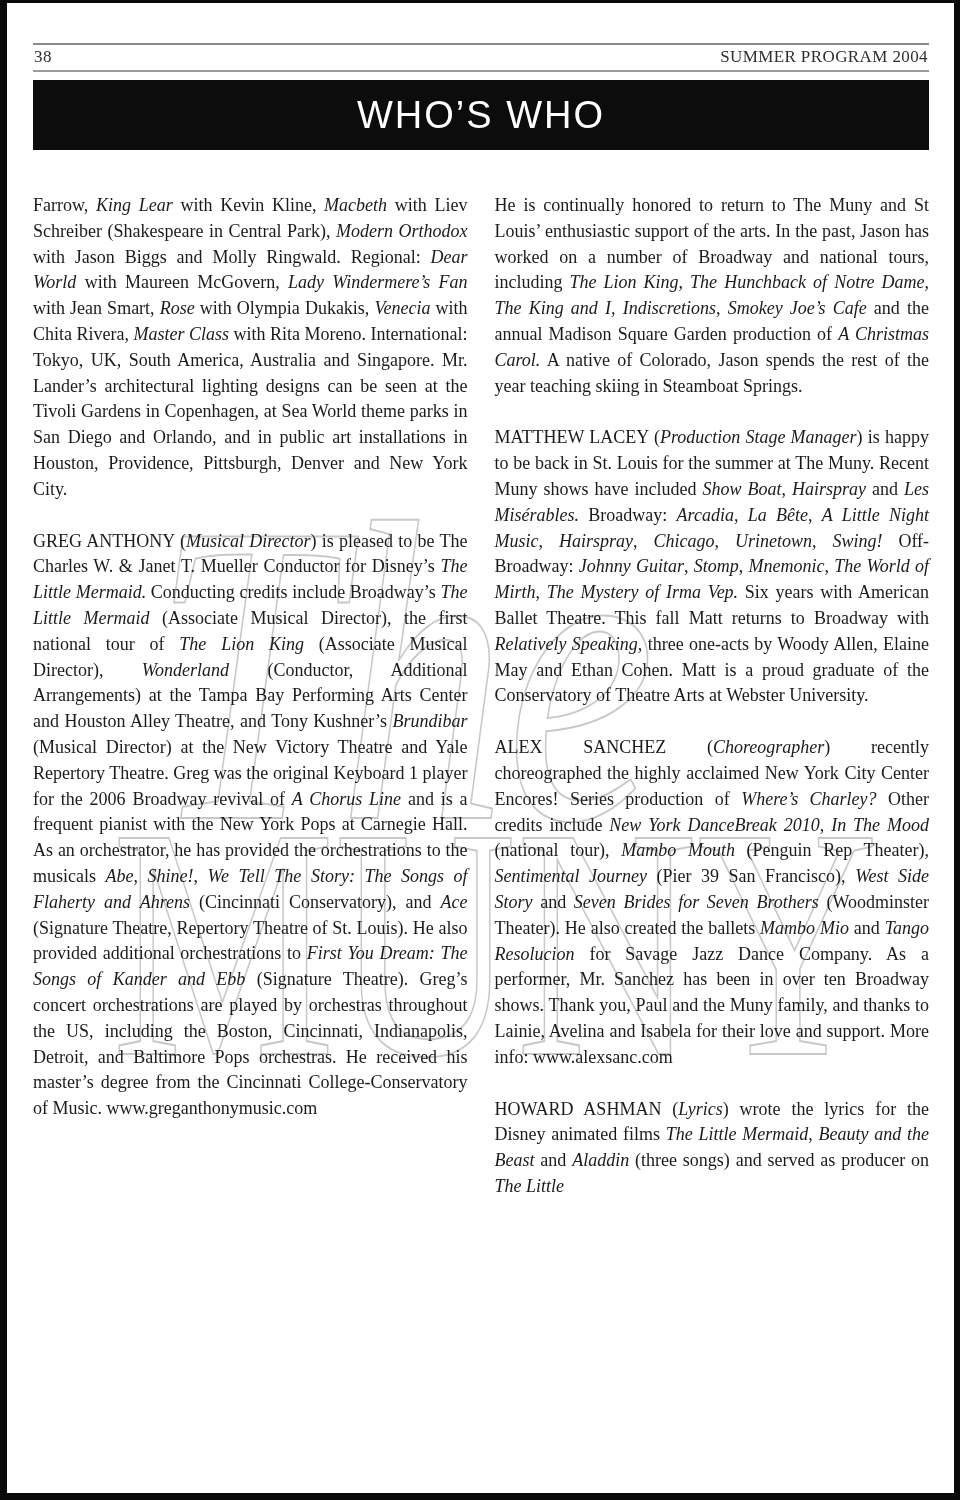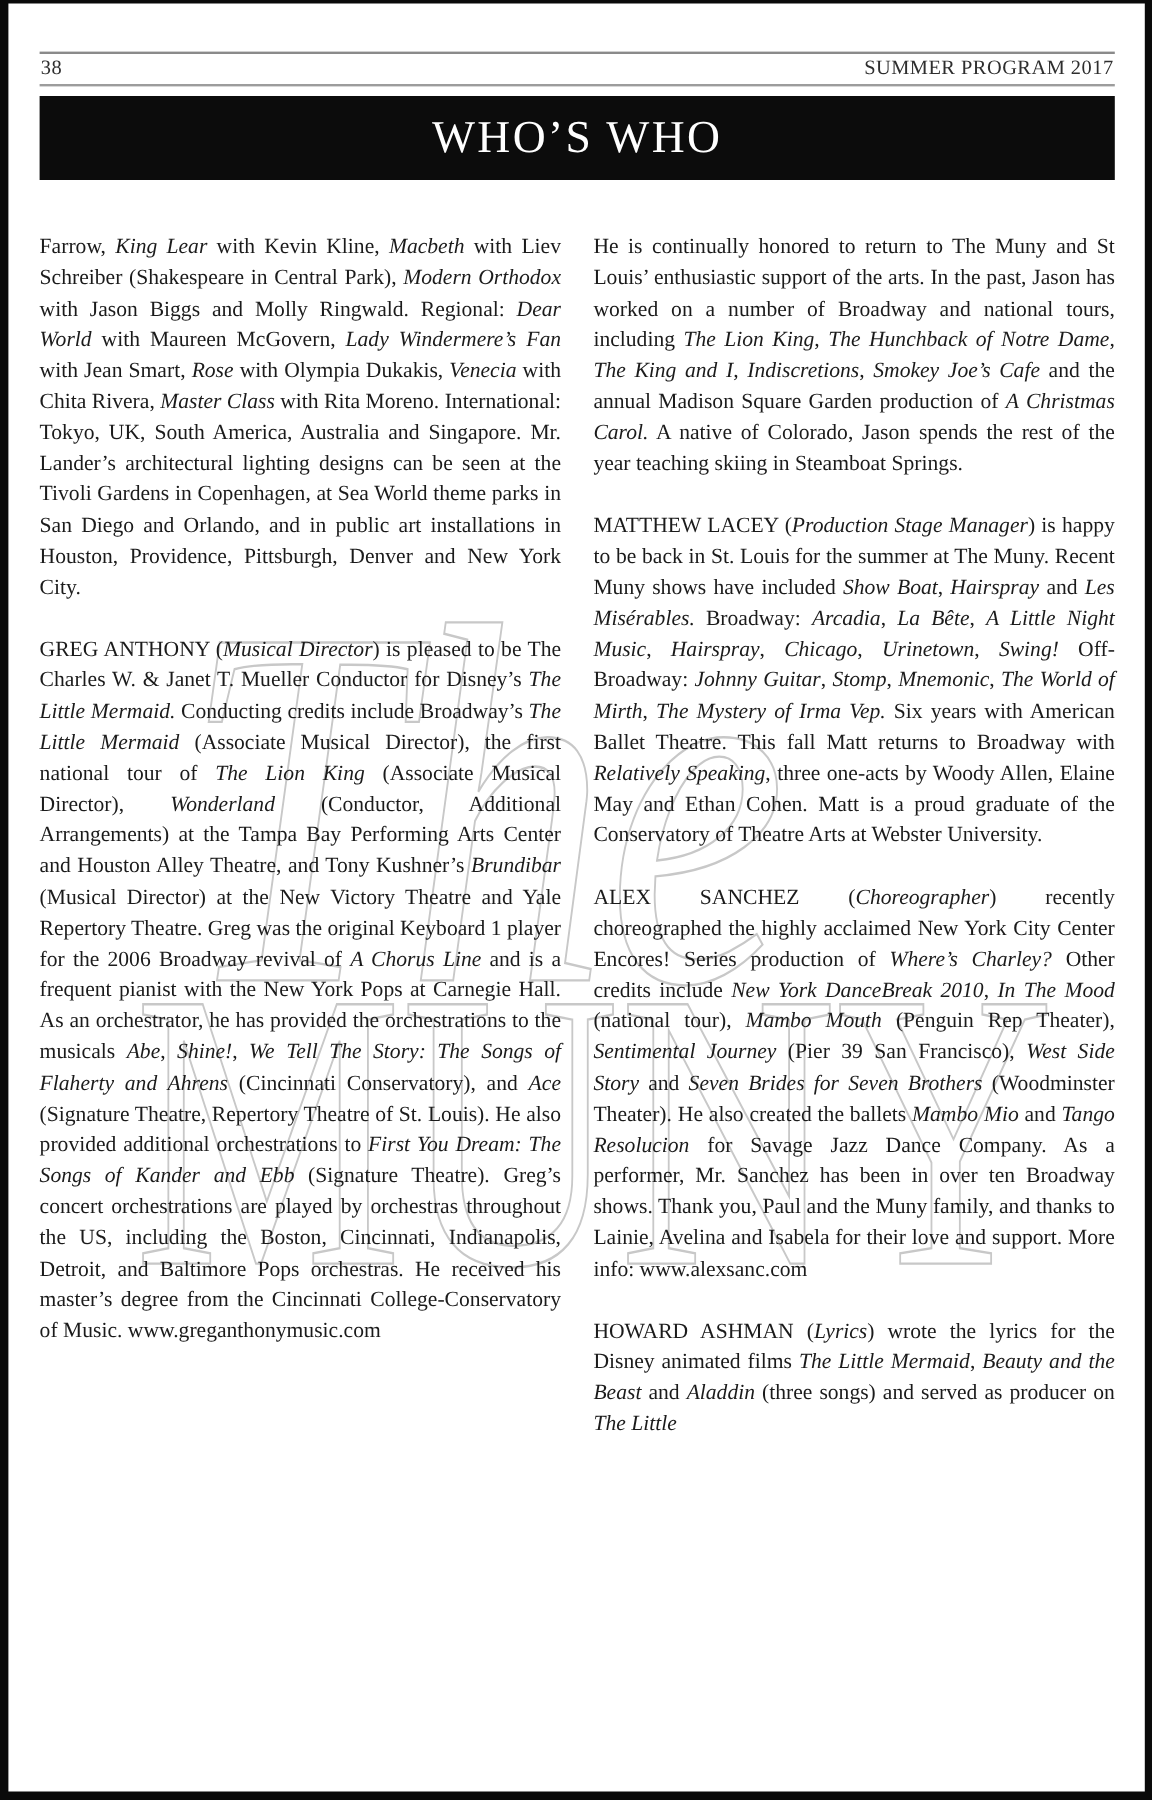--- a/index.html
+++ b/index.html
@@ -33,21 +33,21 @@
     color:#2e2e2e;
   }
   .banner{
     margin-top:8px;
     height:70px;
     background:#0c0c0c;
     display:flex;
     align-items:center;
     justify-content:center;
     color:#ffffff;
-    font-family:Liberation Serif, serif;
+    font-family:Liberation Sans, sans-serif;
     font-size:38px;
     letter-spacing:2px;
     font-weight:400;
   }
   .cols{
     margin-top:18px;
     display:flex;
     gap:27px;
     position:relative;
   }
@@ -100,21 +100,21 @@
 <div id="page">
 
   <div id="watermark" aria-hidden="true">
     <span class="wm-script">The</span>
     <span class="wm-caps">MUNY</span>
   </div>
 
   <div id="content">
     <div class="runninghead">
       <span>38</span>
-      <span>SUMMER PROGRAM 2017</span>
+      <span>SUMMER PROGRAM 2004</span>
     </div>
 
     <div class="banner">
       <span>WHO’S WHO</span>
     </div>
 
     <div class="cols">
       <div class="col">
         <p><span>Farrow, </span><span class="r-i">King Lear</span><span> with Kevin Kline, </span><span class="r-i">Macbeth</span><span> with Liev Schreiber (Shakespeare in Central Park), </span><span class="r-i">Modern Orthodox</span><span> with Jason Biggs and Molly Ringwald. Regional: </span><span class="r-i">Dear World</span><span> with Maureen McGovern, </span><span class="r-i">Lady Windermere’s Fan</span><span> with Jean Smart, </span><span class="r-i">Rose</span><span> with Olympia Dukakis, </span><span class="r-i">Venecia</span><span> with Chita Rivera, </span><span class="r-i">Master Class</span><span> with Rita Moreno. International: Tokyo, UK, South America, Australia and Singapore. Mr. Lander’s architectural lighting designs can be seen at the Tivoli Gardens in Copenhagen, at Sea World theme parks in San Diego and Orlando, and in public art installations in Houston, Providence, Pittsburgh, Denver and New York City.</span></p>
         <p><span class="r-b">GREG ANTHONY</span><span> (</span><span class="r-i">Musical Director</span><span>) is pleased to be </span><span class="r-b">The Charles W. &amp; Janet T. Mueller Conductor</span><span> for Disney’s </span><span class="r-i">The Little Mermaid.</span><span> Conducting credits include Broadway’s </span><span class="r-i">The Little Mermaid</span><span> (Associate Musical Director), the first national tour of </span><span class="r-i">The Lion King</span><span> (Associate Musical Director), </span><span class="r-i">Wonderland</span><span> (Conductor, Additional Arrangements) at the Tampa Bay Performing Arts Center and Houston Alley Theatre, and Tony Kushner’s </span><span class="r-i">Brundibar</span><span> (Musical Director) at the New Victory Theatre and Yale Repertory Theatre. Greg was the original Keyboard 1 player for the 2006 Broadway revival of </span><span class="r-i">A Chorus Line</span><span> and is a frequent pianist with the New York Pops at Carnegie Hall.  As an orchestrator, he has provided the orchestrations to the musicals </span><span class="r-i">Abe</span><span>, </span><span class="r-i">Shine!</span><span>, </span><span class="r-i">We Tell The Story: The Songs of Flaherty and Ahrens</span><span> (Cincinnati Conservatory), and </span><span class="r-i">Ace</span><span> (Signature Theatre, Repertory Theatre of St. Louis). He also provided additional orchestrations to </span><span class="r-i">First You Dream: The Songs of Kander and Ebb</span><span> (Signature Theatre). Greg’s concert orchestrations are played by orchestras throughout the US, including the Boston, Cincinnati, Indianapolis, Detroit, and Baltimore Pops orchestras. He received his master’s degree from the Cincinnati College-Conservatory of Music. www.greganthonymusic.com</span></p>

